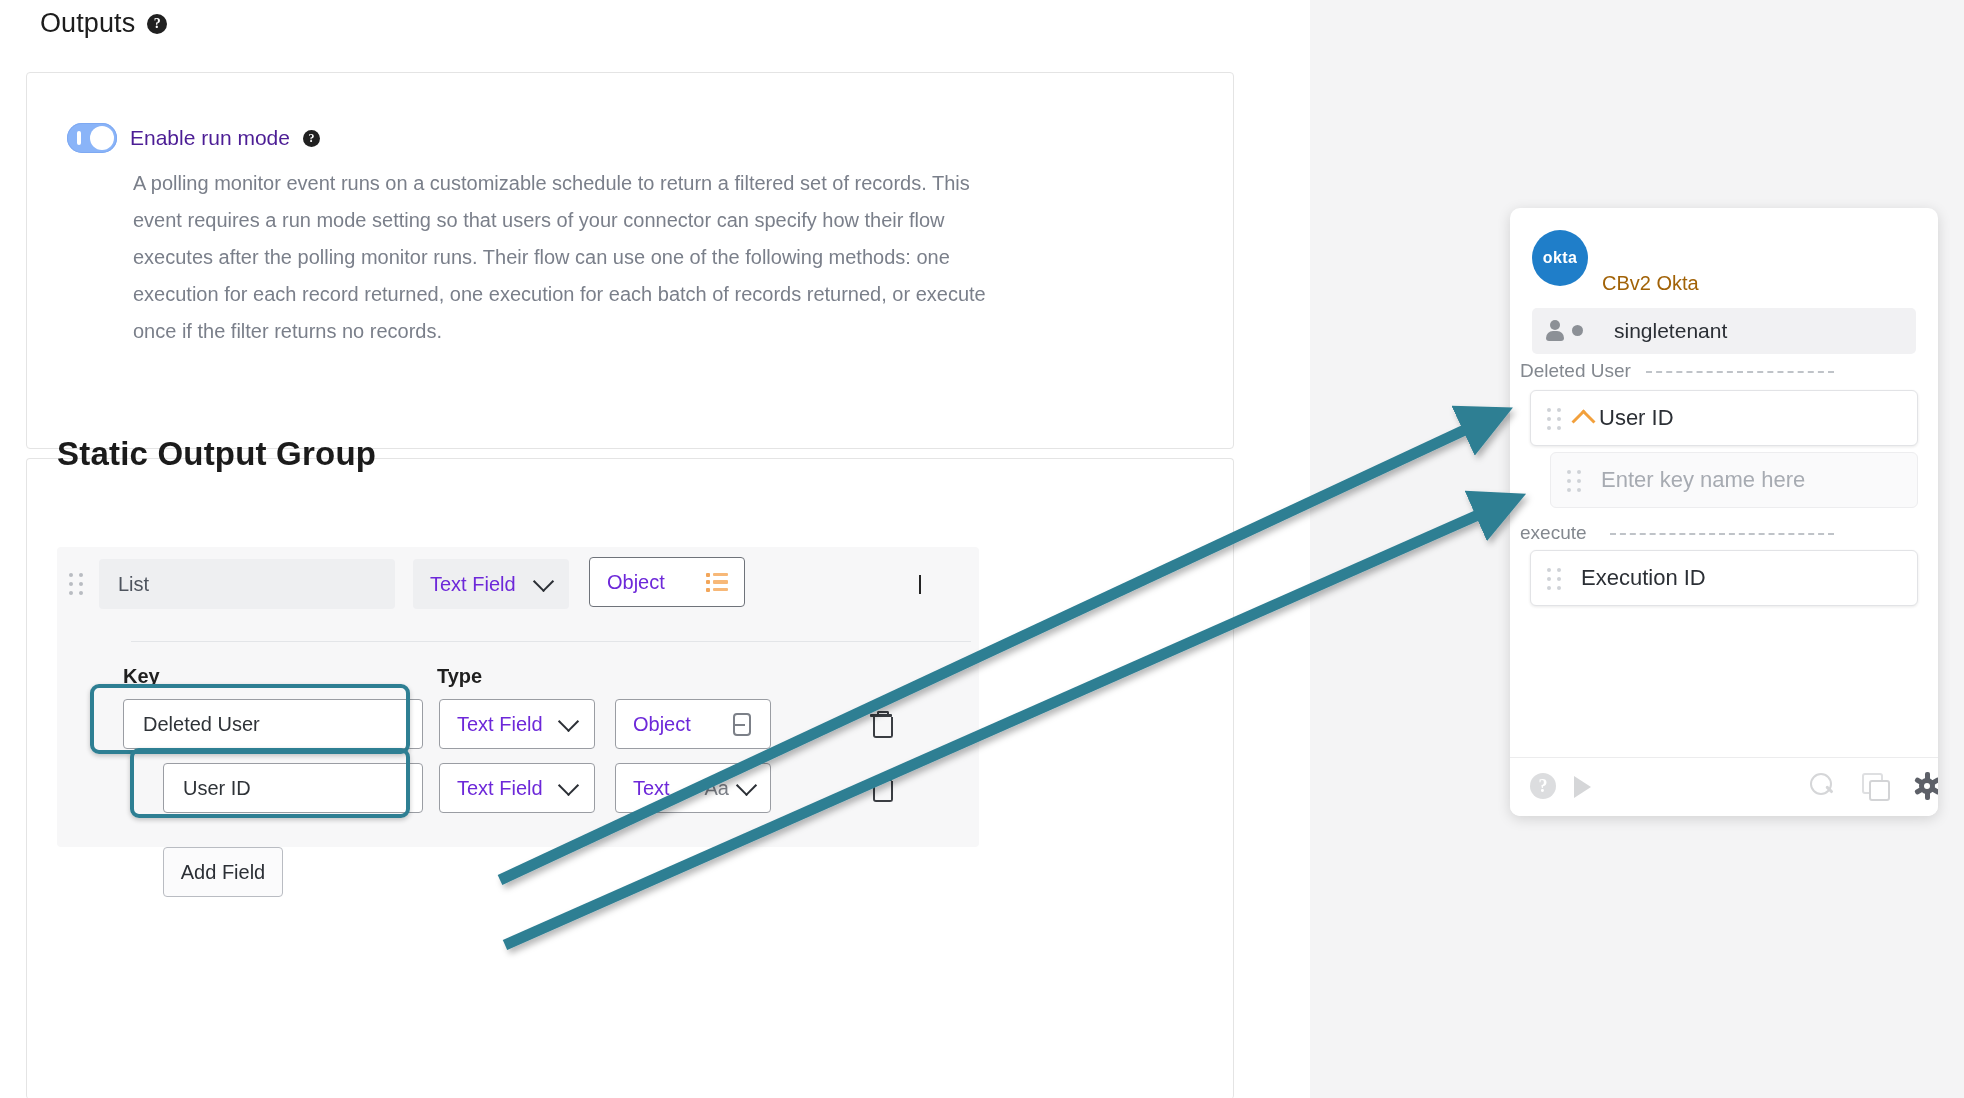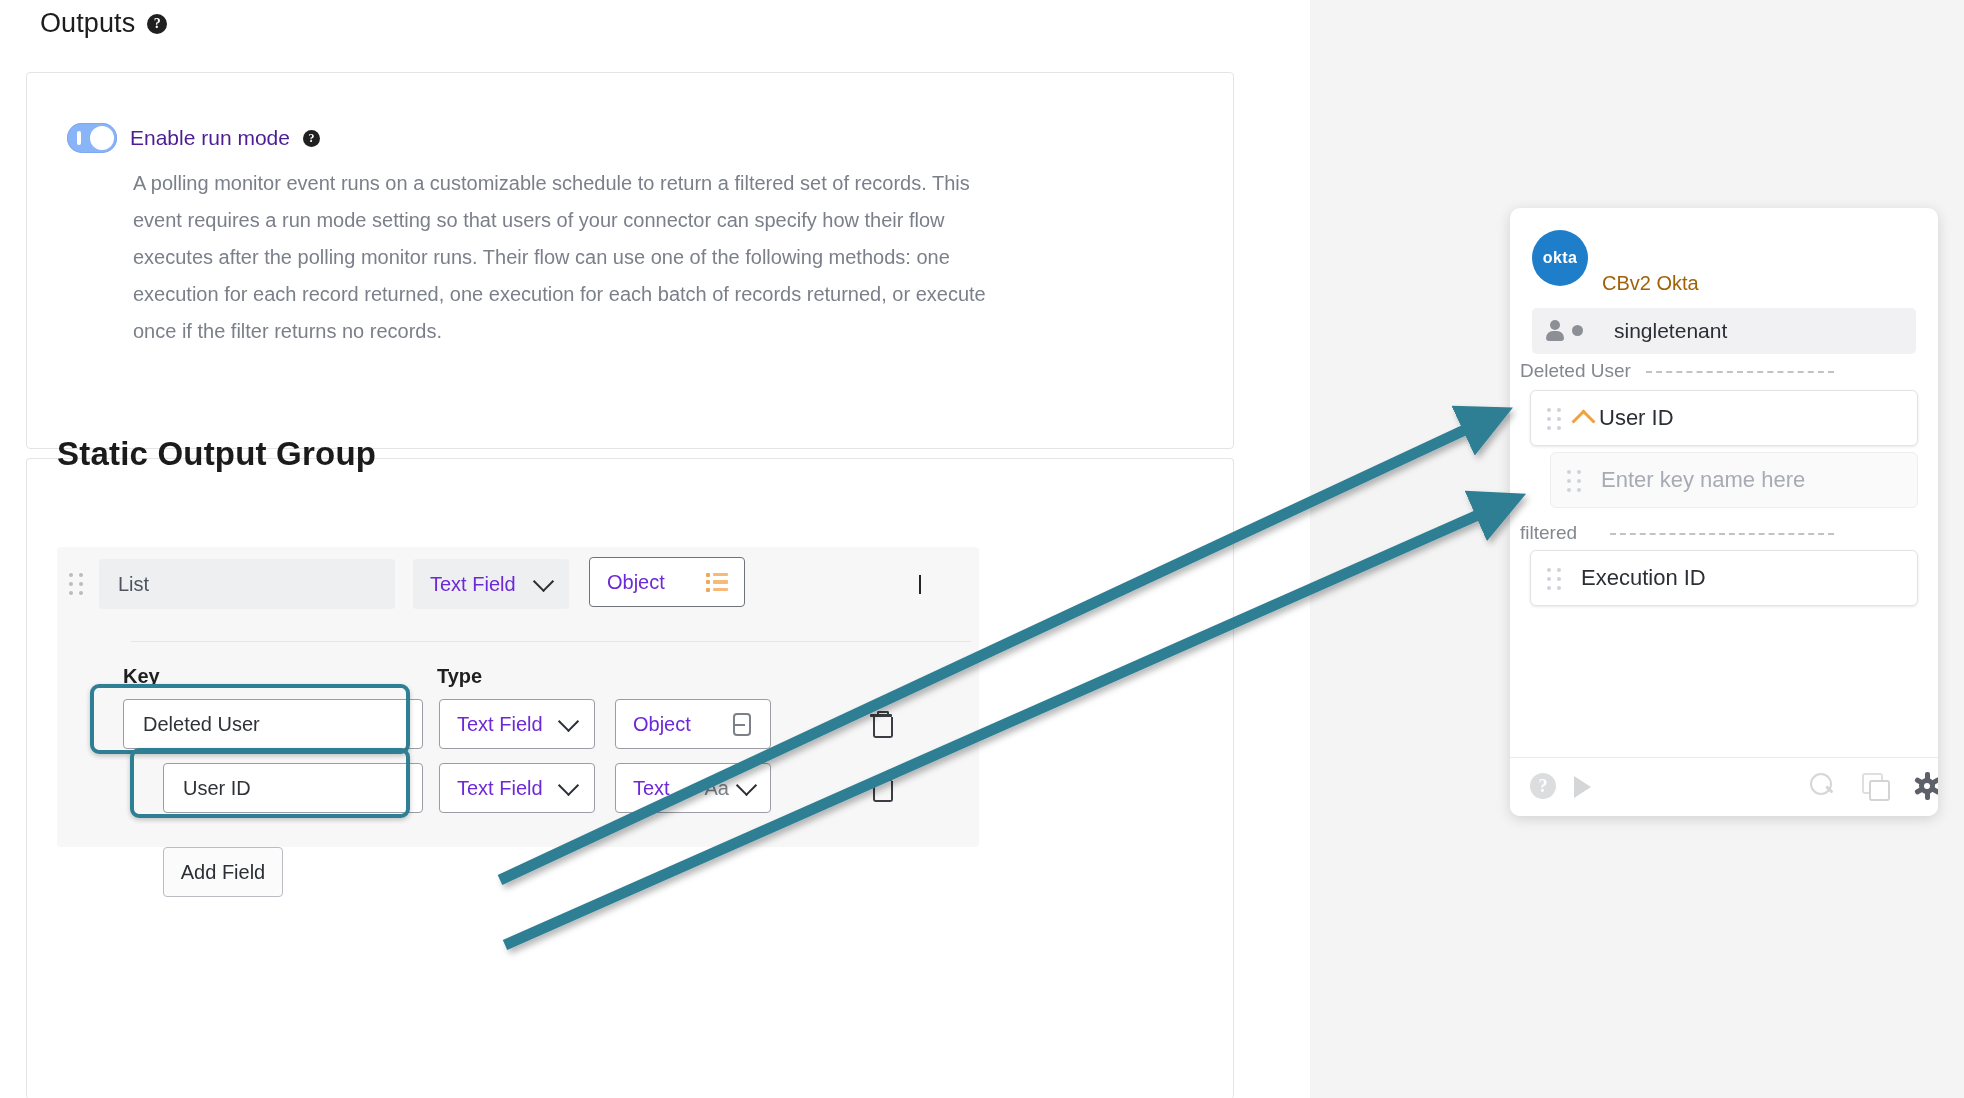--- a/index.html
+++ b/index.html
@@ -363,21 +363,21 @@
           <i></i>
           <i></i>
           <i></i>
           <i></i>
           <i></i>
           <i></i>
         </span>
       <span class="txt ph">Enter key name here</span>
     </div>
 
-    <span class="sec-label" style="left:10px;top:314px">filtered</span>
+    <span class="sec-label" style="left:10px;top:314px">execute</span>
     <span class="sec-dash" style="left:100px;top:325px;width:224px"></span>
 
     <div class="pc-field" style="left:20px;top:342px;width:386px">
       <span class="dots light">
           <i></i>
           <i></i>
           <i></i>
           <i></i>
           <i></i>
           <i></i>

